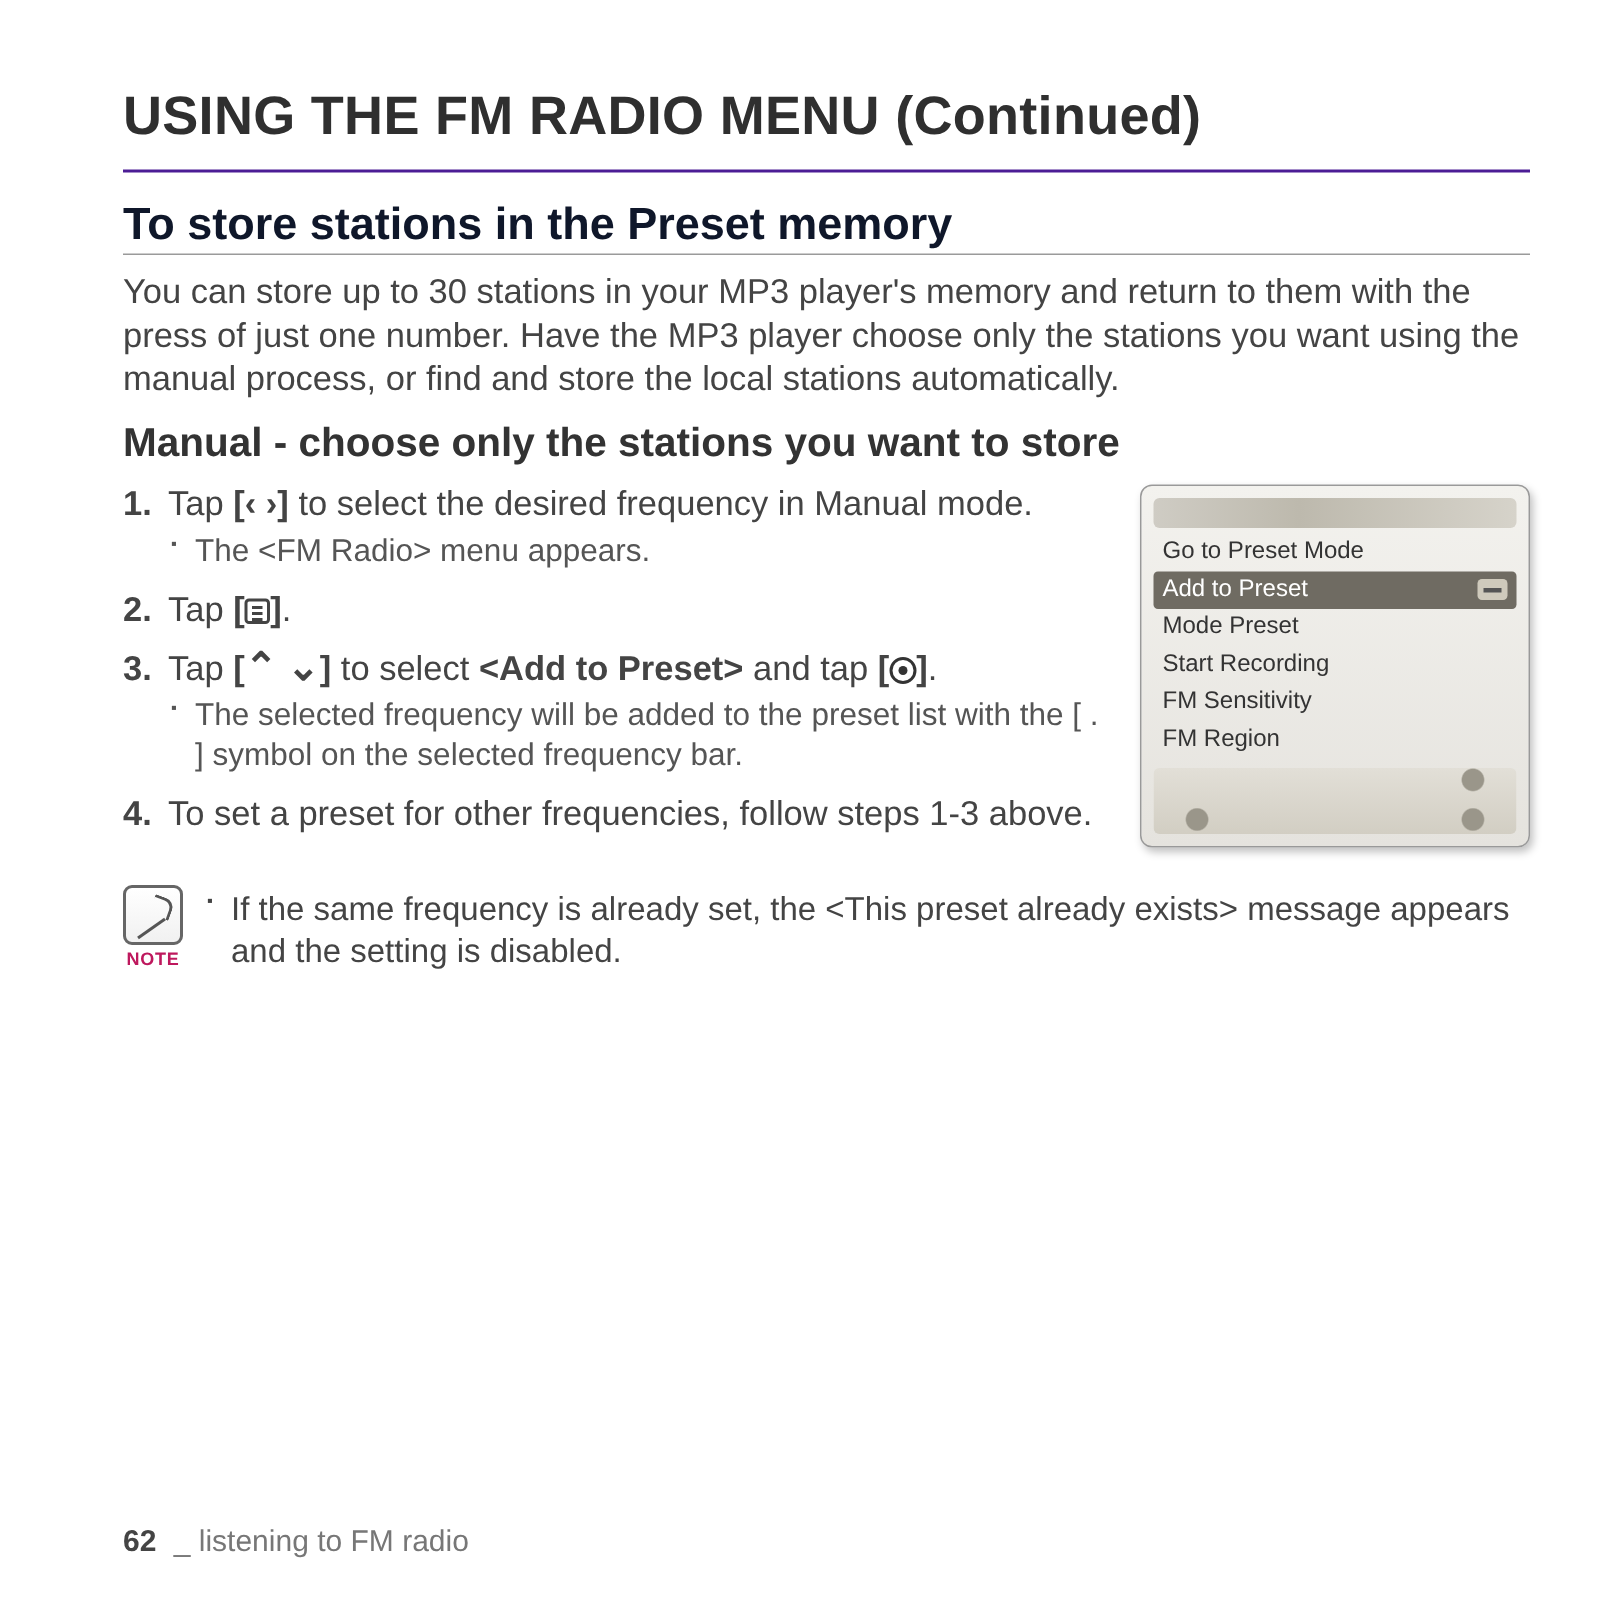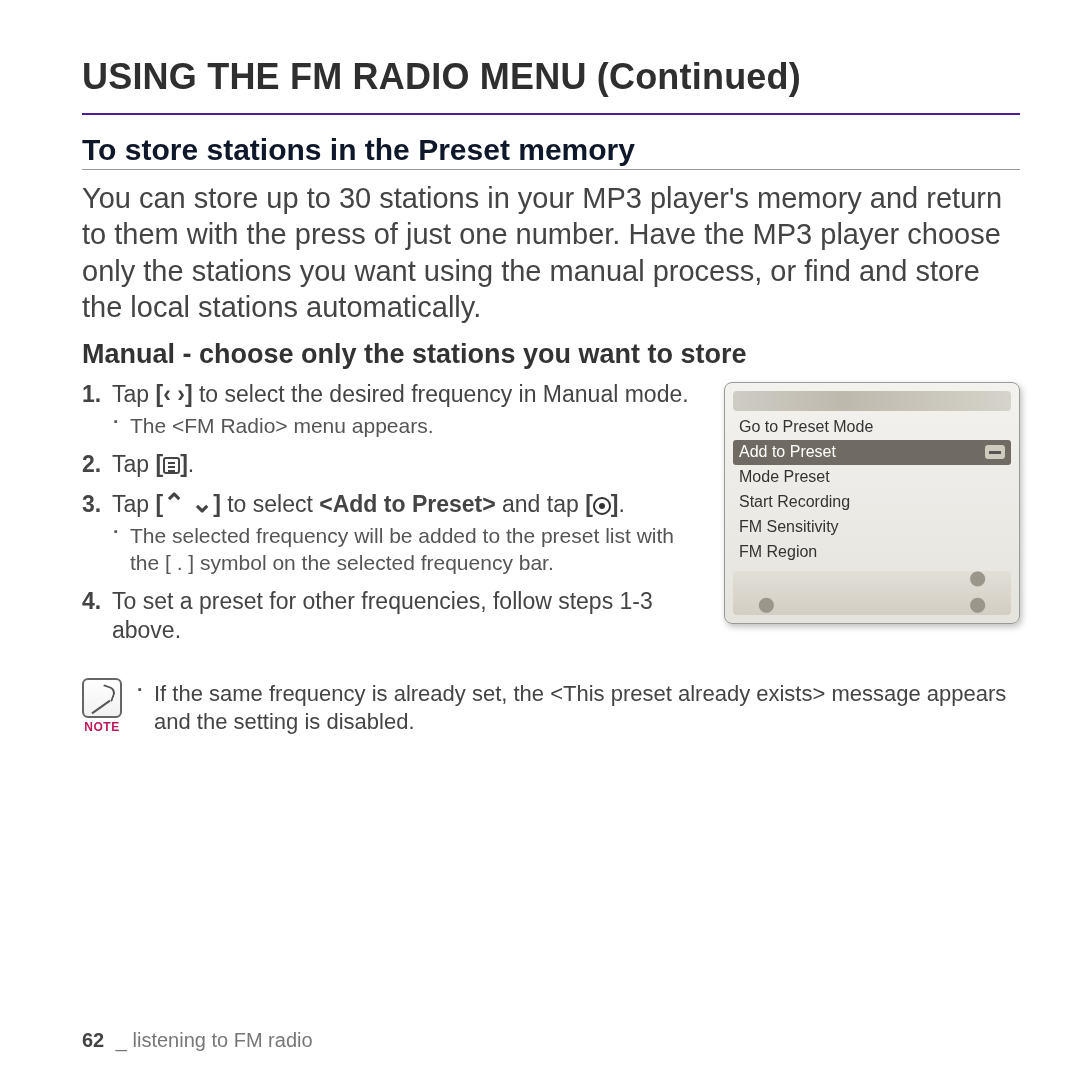--- a/index.html
+++ b/index.html
@@ -22,21 +22,21 @@
   }
   .sub-title {
     font-size: 30px;
     font-weight: bold;
     color: #0f172a;
     padding-bottom: 2px;
     border-bottom: 1px solid #9a9a9a;
     margin-bottom: 10px;
   }
   .intro {
-    font-size: 29px;
+    font-size: 23px;
     line-height: 1.25;
     color: #444;
     margin-bottom: 14px;
   }
   .method-title {
     font-size: 27px;
     font-weight: bold;
     color: #333;
     margin-bottom: 10px;
   }
@@ -79,21 +79,21 @@
     width: 18px; height: 18px; border: 2px solid #333; border-radius: 50%;
     display: inline-block; vertical-align: -3px; position: relative;
   }
   .circ-ic::after {
     content: ""; position: absolute; left: 4px; top: 4px; width: 6px; height: 6px;
     background: #333; border-radius: 50%;
   }
 
   
   .device {
-    width: 296px; flex-shrink: 0;
+    width: 260px; flex-shrink: 0;
     border: 1px solid #999; border-radius: 8px;
     box-shadow: 2px 3px 6px rgba(0,0,0,.25);
     padding: 8px; margin-top: 2px;
     background: linear-gradient(180deg,#f3f2ee,#e5e3de);
   }
   .dev-head {
     height: 20px; border-radius: 4px;
     background: linear-gradient(90deg,#cfccc4,#bdb9ad 40%,#d6d3ca);
     margin-bottom: 4px;
   }
@@ -137,21 +137,21 @@
     transform: rotate(20deg); border-radius: 0 50% 0 0;
   }
   .note-label { font-size: 12px; font-weight: bold; letter-spacing: 0.5px; color: #be185d; }
   .note-text { list-style: none; font-size: 22px; color: #444; line-height: 1.3; padding-top: 2px; }
   .note-text li { position: relative; padding-left: 18px; }
   .note-text li::before {
     content: "▪"; position: absolute; left: 2px; top: 2px; font-size: 11px; color: #444;
   }
 
   .footer {
-    position: absolute; left: 82px; bottom: 28px;
+    position: absolute; left: 82px; bottom: 40px;
     font-size: 20px; color: #777;
   }
   .footer .pg { font-weight: bold; color: #444; margin-right: 6px; }
 </style>
 </head>
 <body>
 
 <h1 class="main-title">USING THE FM RADIO MENU (Continued)</h1>
 <h2 class="sub-title">To store stations in the Preset memory</h2>
 <p class="intro">You can store up to 30 stations in your MP3 player's memory and return to them with the press of just one number. Have the MP3 player choose only the stations you want using the manual process, or find and store the local stations automatically.</p>

